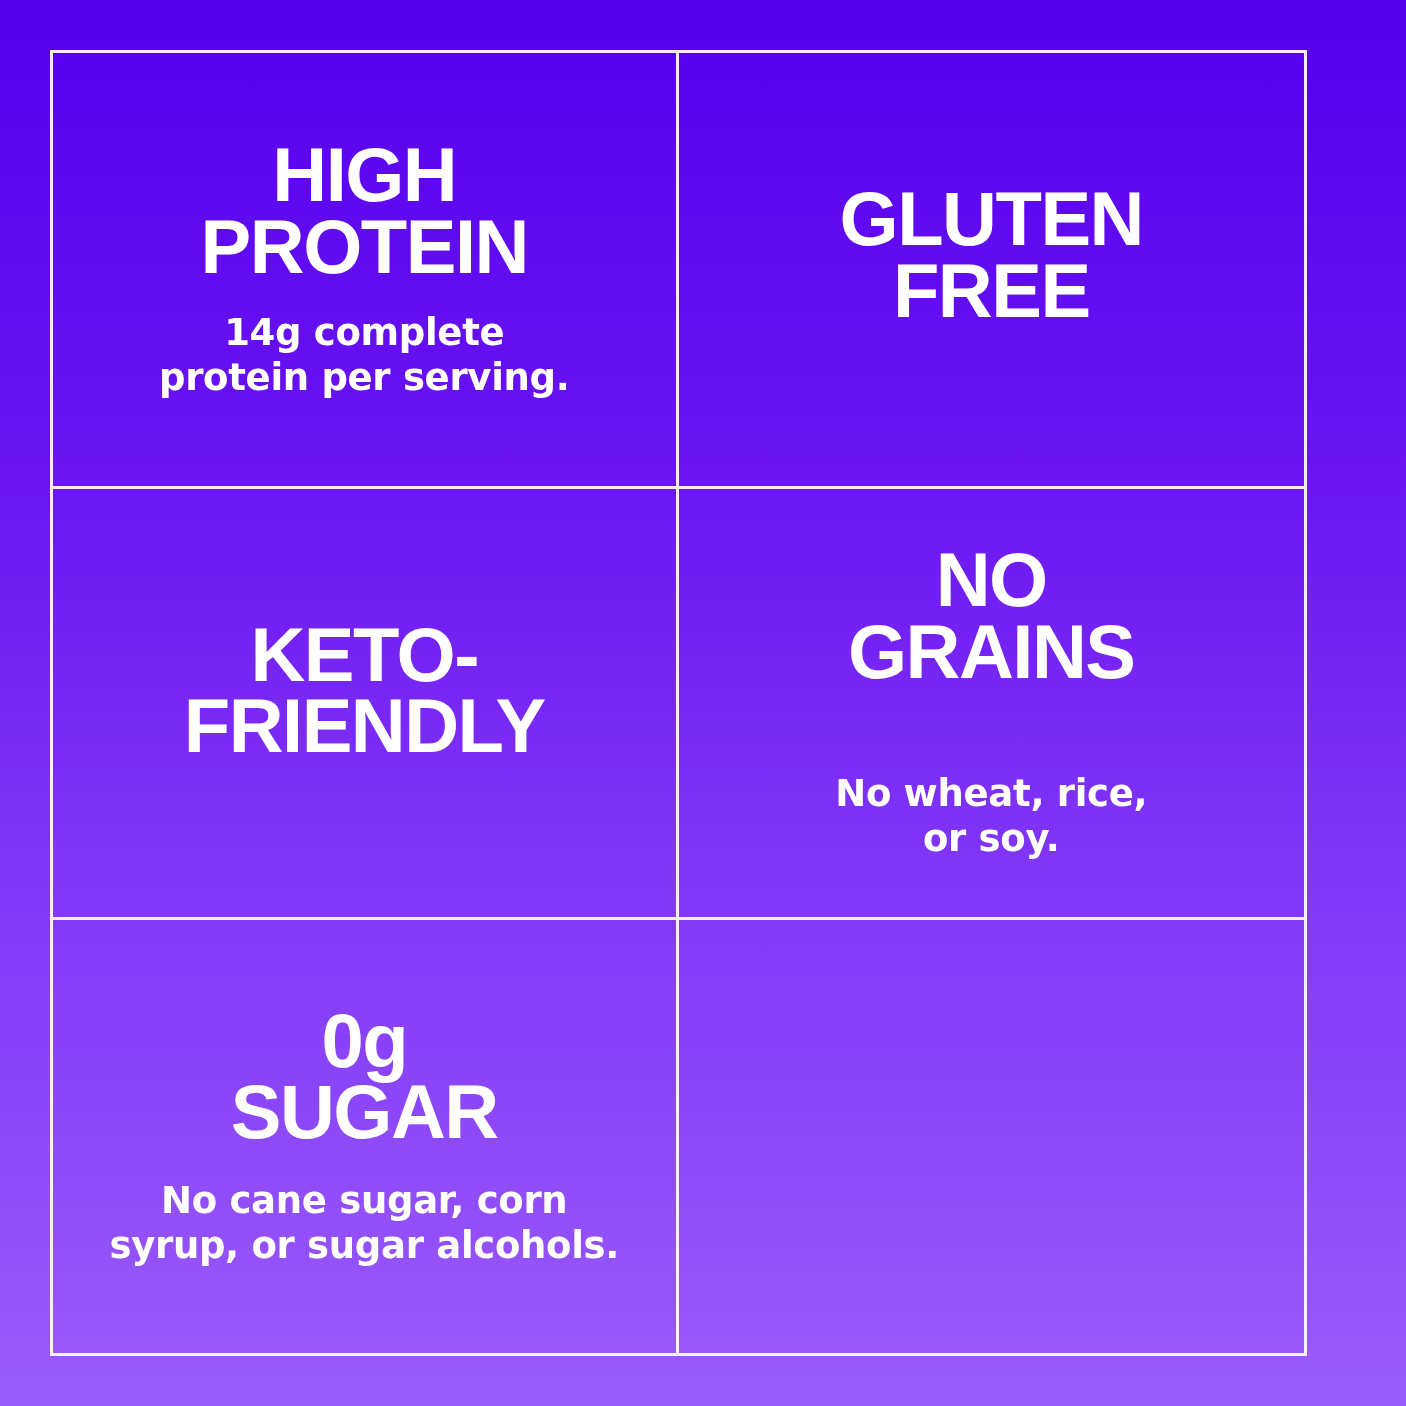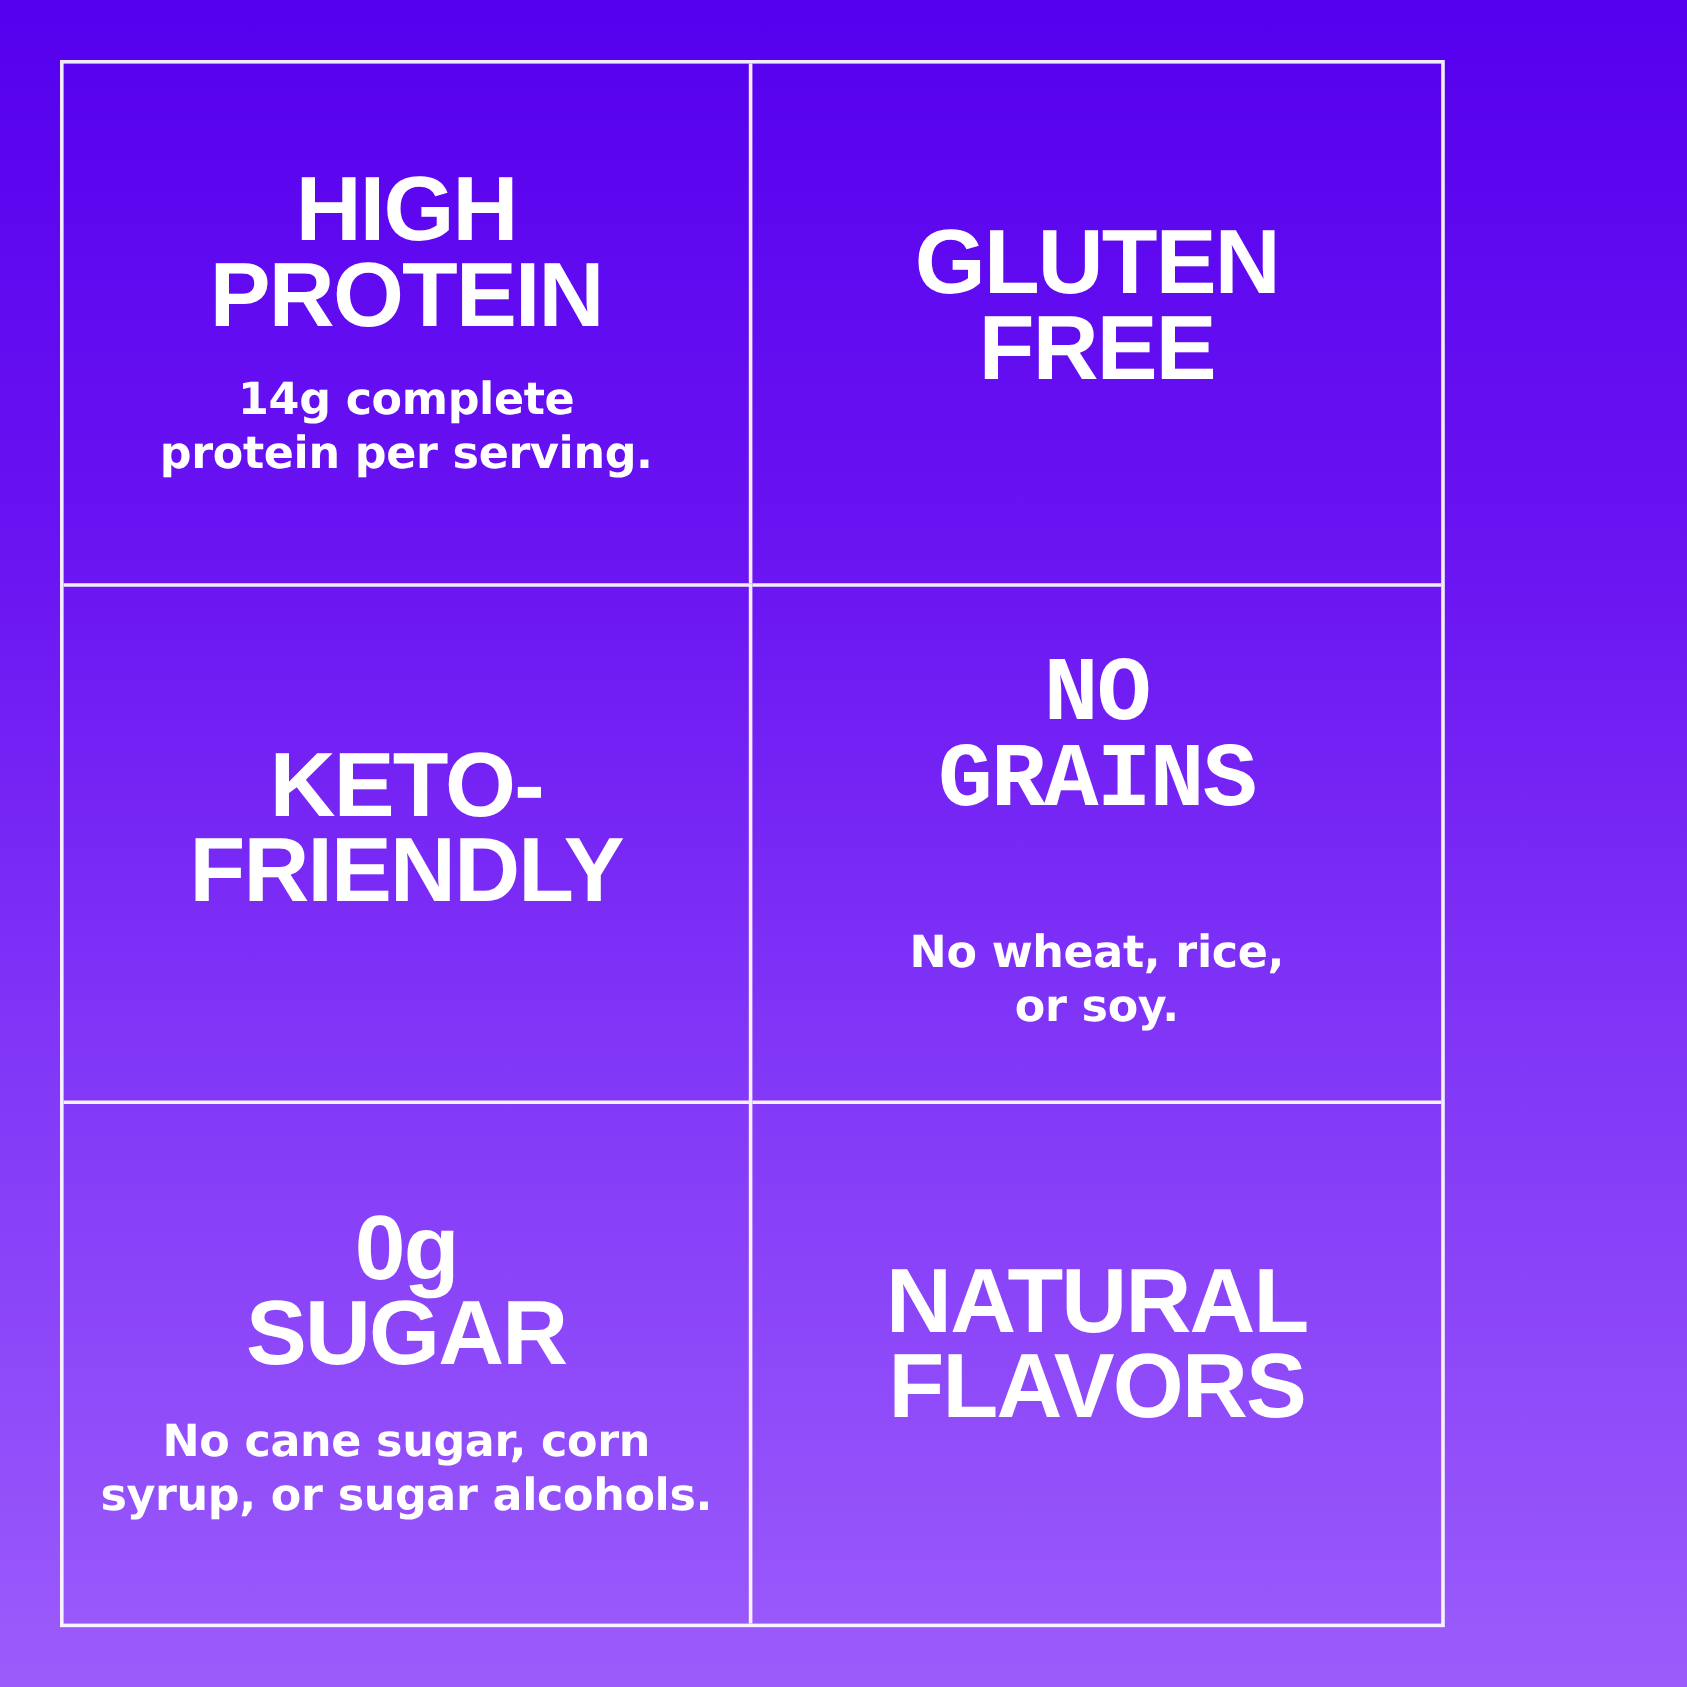--- a/index.html
+++ b/index.html
@@ -22,21 +22,21 @@
     box-sizing: border-box;
     background: linear-gradient(180deg, #5500ee 0%, #6a14f2 33%, #8136f7 62%, #9b5cfb 100%);
     overflow: hidden;
   }
 
   
   #benefit-grid {
     position: absolute;
     left: 50px;
     top: 50px;
-    width: 1154px;
+    width: 1257px;
     height: 1306px;
     box-sizing: border-box;
     border: 3px solid rgba(255,255,255,0.92);
     display: grid;
     grid-template-columns: 1fr 1fr;
     grid-template-rows: 1fr 1fr 1fr;
   }
 
   .benefit-cell {
     box-sizing: border-box;
@@ -72,21 +72,21 @@
     line-height: 1.22;
     letter-spacing: -0.3px;
     margin: 0;
     white-space: pre-line;
   }
 
   
   .cell-0 .benefit-headline { margin-bottom: 28px; }
   .cell-1 .benefit-headline { margin-bottom: 30px; }
   .cell-2 .benefit-headline { margin-bottom: 26px; }
-  .cell-3 .benefit-headline { margin-bottom: 38px; font-family: Liberation Mono, monospace; }
+  .cell-3 .benefit-headline { margin-bottom: 38px; }
   .cell-4 .benefit-headline { margin-bottom: 30px; }
   .cell-5 .benefit-headline { margin-bottom: 32px; }
 </style>
 </head>
 <body>
 
 <div id="benefits-panel">
   <div id="benefit-grid">
 
     <div class="benefit-cell cell-0 col-left">
@@ -114,18 +114,16 @@
     </div>
 
     <div class="benefit-cell cell-4 col-left">
       <h2 class="benefit-headline">0g
 SUGAR</h2>
       <p class="benefit-desc">No cane sugar, corn
 syrup, or sugar alcohols.</p>
     </div>
 
     <div class="benefit-cell cell-5">
-      <h2 class="benefit-headline">NATURAL
-FLAVORS</h2>
     </div>
 
   </div>
 </div>
 
 </body></html>

